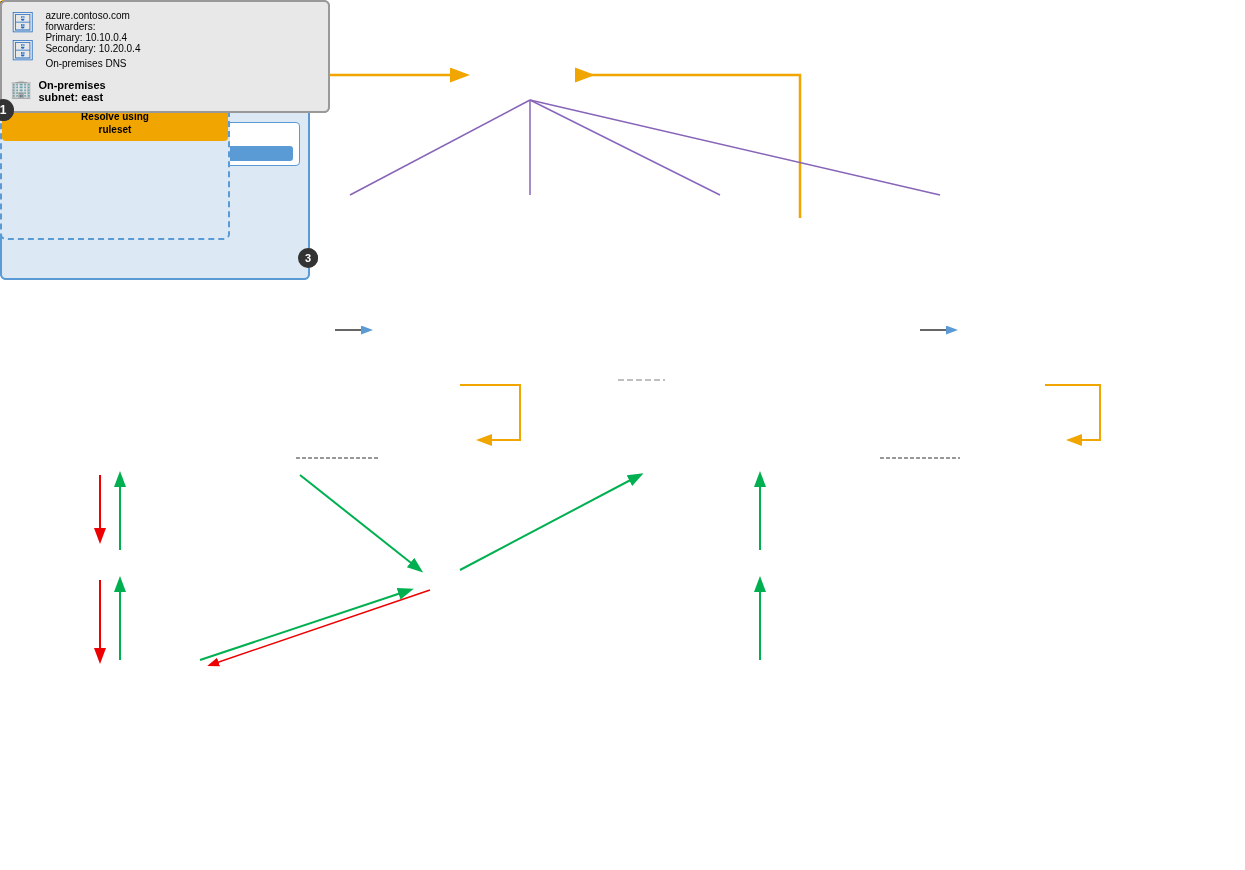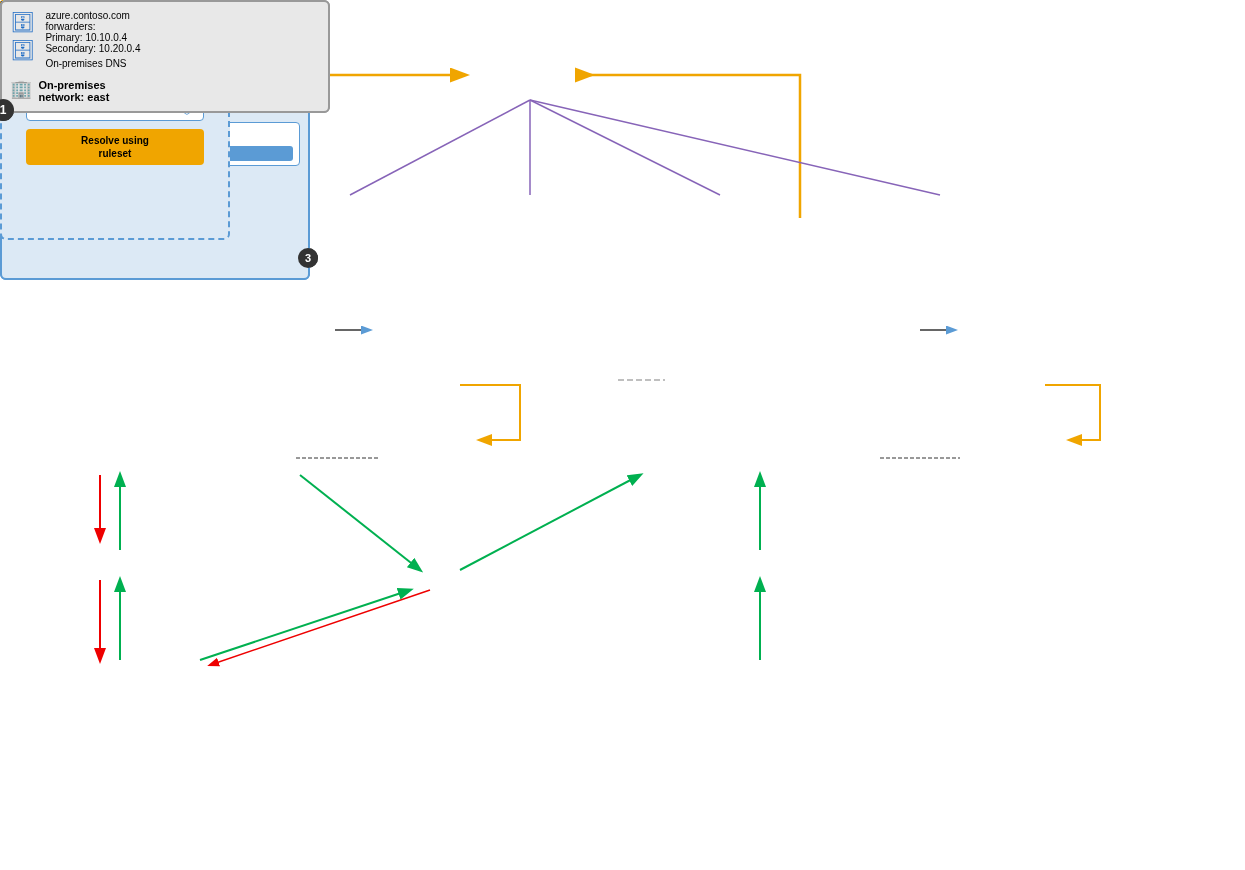--- a/index.html
+++ b/index.html
@@ -306,21 +306,21 @@
         <span style="font-size:14px; color:#5b9bd5;">⟺</span>
         <span>Oubound endpoint subnet</span>
       </div>
       <div class="subnet-inner">10.10.1.0/28</div>
     </div>
     <div class="badge" style="bottom:10px; right:-10px;">3</div>
   </div>
 
   <div class="peering-label" style="left:930; top:320;">Peering</div>
 
-  <div class="spoke-box" style="left:960; top:220; width:230px; min-height:240px; padding:24px;">
+  <div class="spoke-box" style="left:960; top:220; width:230px; min-height:240px; padding:0;">
     <div style="display:flex; align-items:flex-start; gap:6px; margin-bottom:6px;">
       <span style="font-size:20px; color:#5b9bd5;">⟺</span>
       <div class="vnet-title">East spoke<br>virtual network</div>
     </div>
 
     <div class="subnet-box">
       <div style="display:flex; gap:4px; align-items:center;">
         <span style="font-size:14px; color:#5b9bd5;">⟺</span>
         <span>App subnet</span>
       </div>
@@ -412,19 +412,19 @@
 Primary: 10.10.0.4
 Secondary: 10.20.0.4</div>
         <div style="font-size:10px; margin-top:4px;">On-premises
 DNS</div>
       </div>
     </div>
     <div style="display:flex; align-items:center; gap:6px; margin-top:6px;">
       <span style="font-size:18px; color:#1e6bc4;">🏢</span>
       <div class="on-prem-label">
         <span style="white-space:pre-line;">On-premises
-network: east</span>
+subnet: east</span>
       </div>
     </div>
     <div style="position:absolute; left:-10px; bottom:-10px; width:22px; height:22px; border-radius:50%; background:#333; color:#fff; font-size:12px; font-weight:700; display:flex; align-items:center; justify-content:center;">1</div>
   </div>
 
 </div>
 
 </body></html>

